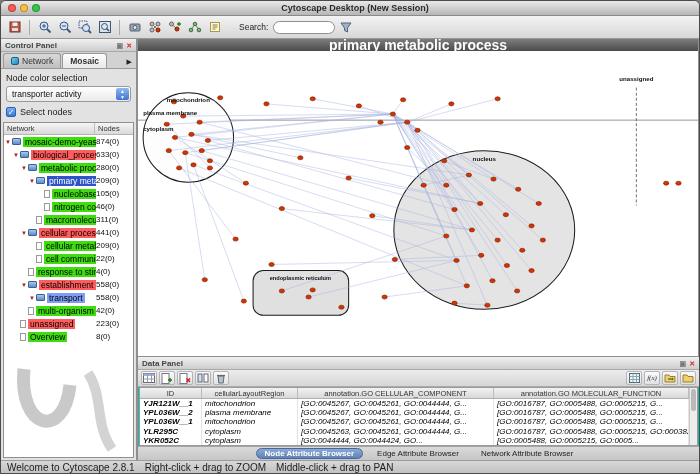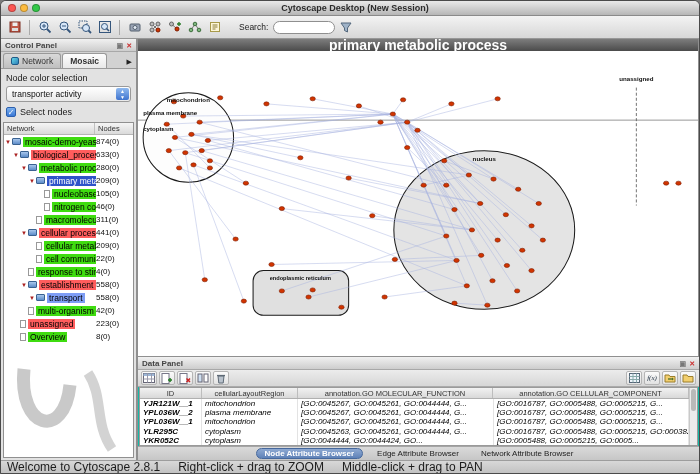--- a/index.html
+++ b/index.html
@@ -103,21 +103,21 @@
   .vthumb { position:absolute; top:1px; left:1px; width:5px; height:22px; background:#b9b9b9; border-radius:3px; }
 
   
   .attr-tabs { height:14px; flex:none; background:linear-gradient(#dadada,#c6c6c6); border-top:1px solid #a5a5a5;
                display:flex; align-items:center; justify-content:center; gap:6px; }
   .attr-tab { font-size:8px; color:#222; padding:0 8px; height:11px; display:flex; align-items:center; border-radius:6px; }
   .attr-tab.active { background:linear-gradient(#8ea9d2,#5f82b8); color:#fff; border:1px solid #46689c; font-weight:bold; }
 
   
   .statusbar { height:13px; flex:none; background:linear-gradient(#d8d8d8,#c2c2c2); border-top:1px solid #9d9d9d;
-               display:flex; align-items:center; font-size:12px; color:#1c1c1c;gap:8px; }
+               display:flex; align-items:center; font-size:10px; color:#1c1c1c; }
   .statusbar span { margin-left:10px; white-space:nowrap; }
   .statusbar span:first-child { margin-left:6px; }
 
   svg.ic { display:block; }
 </style>
 </head>
 <body>
 
 <div class="window">
 
@@ -605,22 +605,22 @@
             <svg class="ic" width="12" height="10">
                 <path d="M1 3 L1 9 L11 9 L11 3.5 L6 3.5 L5 2 L1 2 Z" fill="#f2cf6e" stroke="#9c7f2c"></path>
               </svg>
           </div>
         </div>
         <div class="dp-tablewrap">
           <div class="dp-table">
             <div class="dp-headrow" id="dp-head">
                 <div class="dp-cell w0">ID</div>
                 <div class="dp-cell w1">cellularLayoutRegion</div>
+                <div class="dp-cell w2">annotation.GO CELLULAR_COMPONENT</div>
                 <div class="dp-cell w3">annotation.GO MOLECULAR_FUNCTION</div>
-                <div class="dp-cell w2">annotation.GO CELLULAR_COMPONENT</div>
               </div>
             <div id="dp-body">
                 <div class="dp-row">
                   <div class="dp-cell w0 id">YJR121W__1</div>
                   <div class="dp-cell w1">mitochondrion</div>
                   <div class="dp-cell w2">[GO:0045267, GO:0045261, GO:0044444, G...</div>
                   <div class="dp-cell w3">[GO:0016787, GO:0005488, GO:0005215, G...</div>
                 </div>
                 <div class="dp-row">
                   <div class="dp-cell w0 id">YPL036W__2</div>

